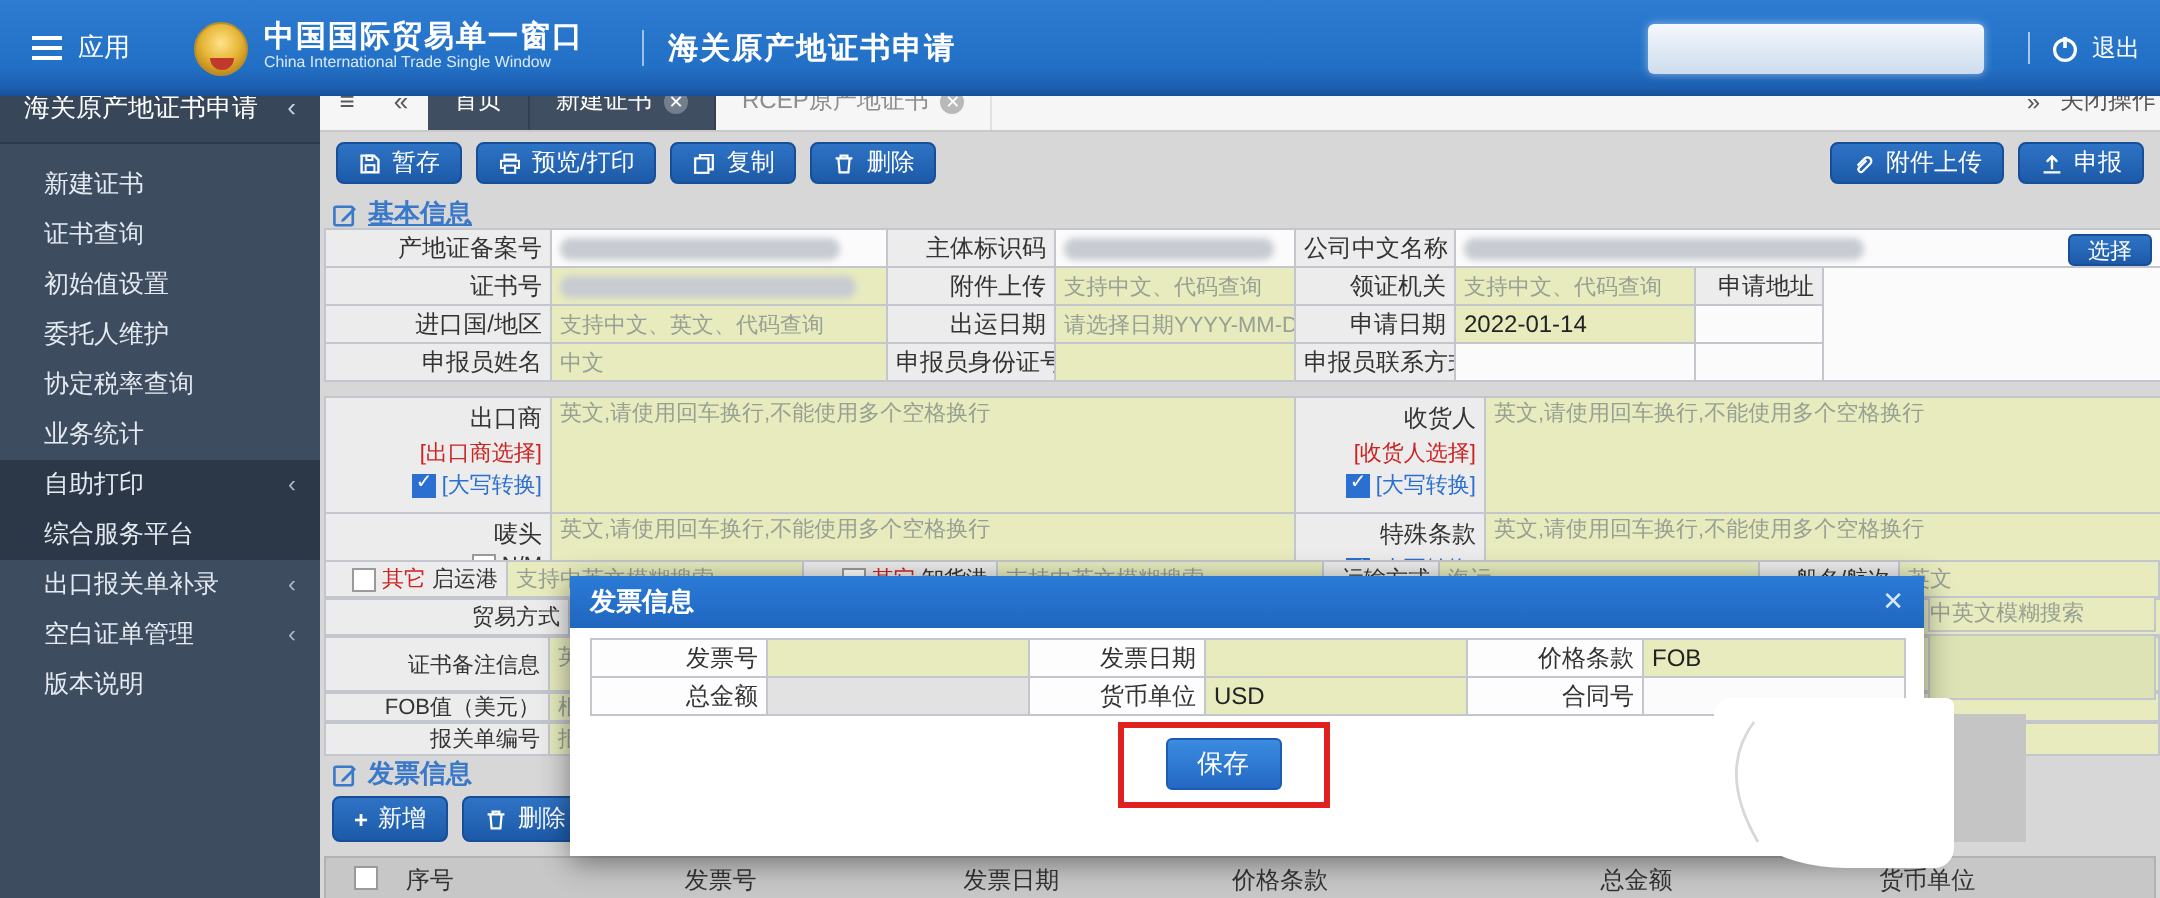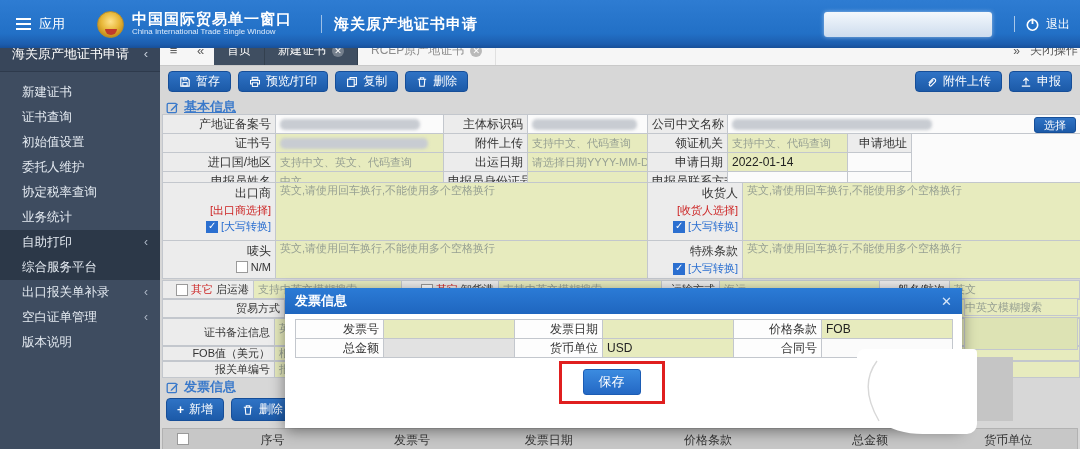--- a/index.html
+++ b/index.html
@@ -89,21 +89,21 @@
   .rowflex { position:absolute; left:2px; display:flex; }
   .seg { border:1px solid #c3c7cd; border-left:none; height:19px; display:flex; align-items:center; font-size:11px; padding:0 4px; overflow:hidden; white-space:nowrap; }
   .seg:first-child { border-left:1px solid #c3c7cd; }
   .seg.lbl { background:#ececec; justify-content:flex-end; gap:3px; color:#333; }
   .seg.req { background:#e7ebbe; }
 
   .addbtn { height:23px; }
 
   .list-head { position:absolute; left:2px; right:2px; top:330px; height:24px; background:#c7c7c7;
     border:1px solid #b2b2b2; display:flex; align-items:center; font-size:12px; color:#333; }
-  .lh-cell { text-align:center; overflow:hidden; white-space:nowrap; }
+  .lh-cell { text-align:left; overflow:hidden; white-space:nowrap; }
 
   
   .modal { position:absolute; left:285px; top:288px; width:677px; height:140px; z-index:50;
     background:#fff; box-shadow:0 3px 14px rgba(0,0,0,.45); }
   .modal-head { height:26px; background:linear-gradient(180deg,#2b7bd6,#1f66bf); color:#fff;
     display:flex; align-items:center; padding:0 10px; font-size:13px; font-weight:bold; }
   .modal-head .x { margin-left:auto; font-size:13px; color:#d9e7f8; cursor:pointer; }
   .modal-body { padding:5px 10px 0 10px; }
   .modal-body table.grid { width:100%; }
   .modal-body td.lbl { background:#fdfdfd; }
@@ -296,21 +296,21 @@
         <td class="req"><span class="ph">中文</span></td>
         <td class="lbl">申报员身份证号</td>
         <td class="req"></td>
         <td class="lbl">申报员联系方式</td>
         <td class="norm"></td>
         <td class="norm"></td>
       </tr>
     </tbody>
       </table>
 
-    <table class="grid" style="position:absolute; top:84px; left:2px; width:918px;">
+    <table class="grid" style="position:absolute; top:100px; left:2px; width:918px;">
       <colgroup>
           <col style="width:113px">
           <col style="width:372px">
           <col style="width:95px">
           <col style="width:338px">
         </colgroup>
       <tbody>
           <tr style="height:58px;">
         <td class="lbl ta">
           <div class="lblstack">

